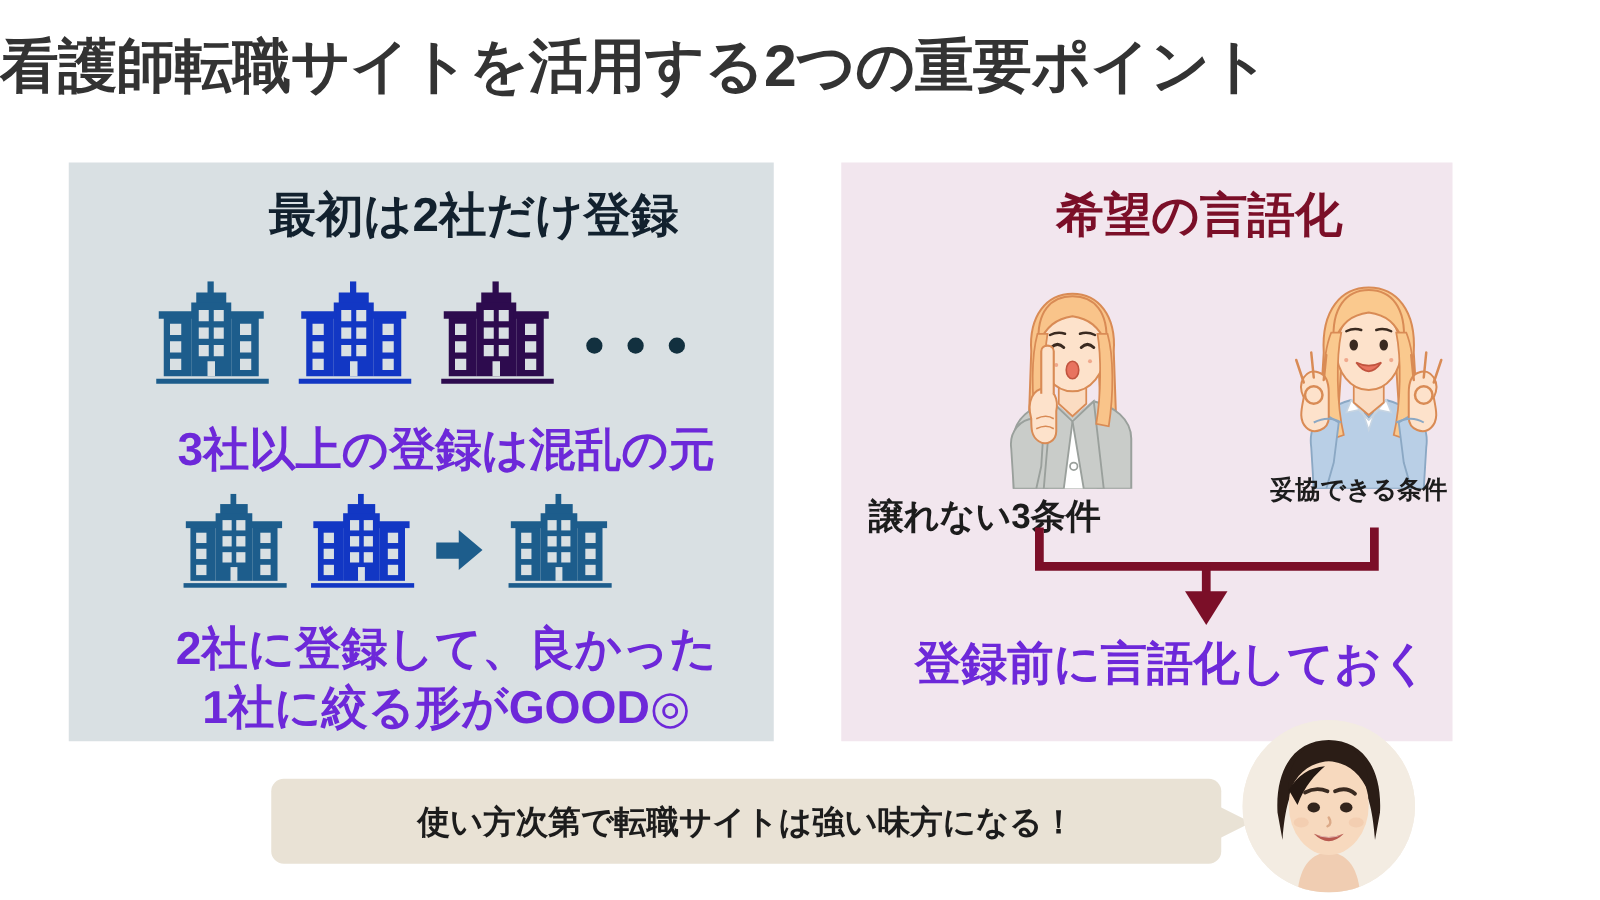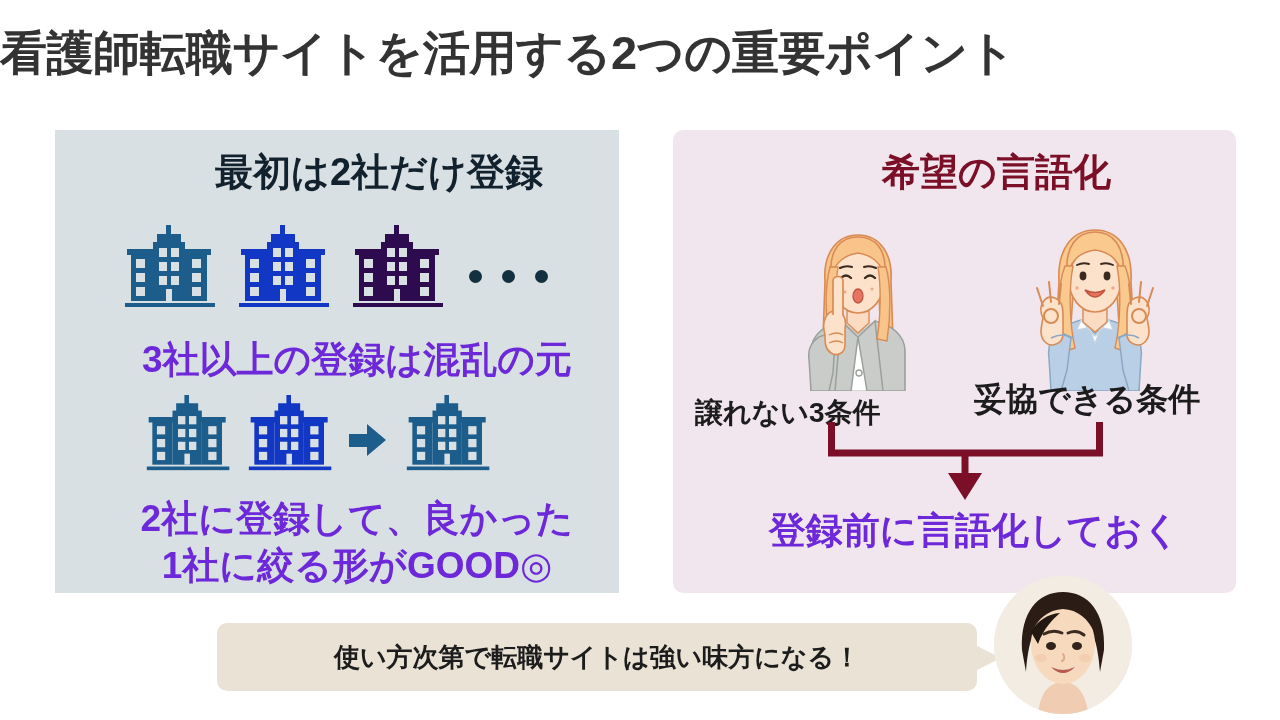--- a/index.html
+++ b/index.html
@@ -35,23 +35,22 @@
     top: 130px;
     height: 463px;
   }
   #panel-left {
     left: 55px;
     width: 564px;
     background: #d9e0e3;
   }
   #panel-right {
     left: 673px;
-    width: 563px;
+    width: 489px;
     background: #f2e6ee;
-    border-radius: 10px;
   }
 
   .panel-heading {
     position: absolute;
     left: 0;
     width: 100%;
     text-align: center;
     font-size: 38px;
     font-weight: bold;
     white-space: nowrap;
@@ -455,21 +454,21 @@
     <path d="M144 88 L150 70 M136 84 L138 64 M128 86 L126 66" fill="none" stroke="#d98b55" stroke-width="2" stroke-linecap="round"></path>
 
     <path d="M48 120 q12 -6 22 0" fill="none" stroke="#8ba8c4" stroke-width="1.6"></path>
     <path d="M114 120 q12 -6 22 0" fill="none" stroke="#8ba8c4" stroke-width="1.6"></path>
   </svg>
 
   <div style="position:absolute; left:22px; top:264px; width:252px; text-align:left;
               font-size:28px; font-weight:bold; color:#1c1c1c; white-space:nowrap;">譲れない3条件</div>
 
   <div style="position:absolute; left:288px; top:248px; width:252px; text-align:center;
-              font-size:32px; font-weight:bold; color:#1c1c1c; white-space:nowrap;">妥協できる条件</div>
+              font-size:20px; font-weight:bold; color:#1c1c1c; white-space:nowrap;">妥協できる条件</div>
 
   <svg id="connector" width="563" height="463" viewBox="0 0 563 463">
     <g fill="none" stroke="#7b0f28" stroke-width="7">
       <path d="M158.5 292 L158.5 323 L426.5 323 L426.5 292"></path>
       <path d="M292 323 L292 346"></path>
     </g>
     <polygon points="275,343 309,343 292,370" fill="#7b0f28"></polygon>
   </svg>
 
   <div class="caption" style="top:377px;">登録前に言語化しておく</div>

